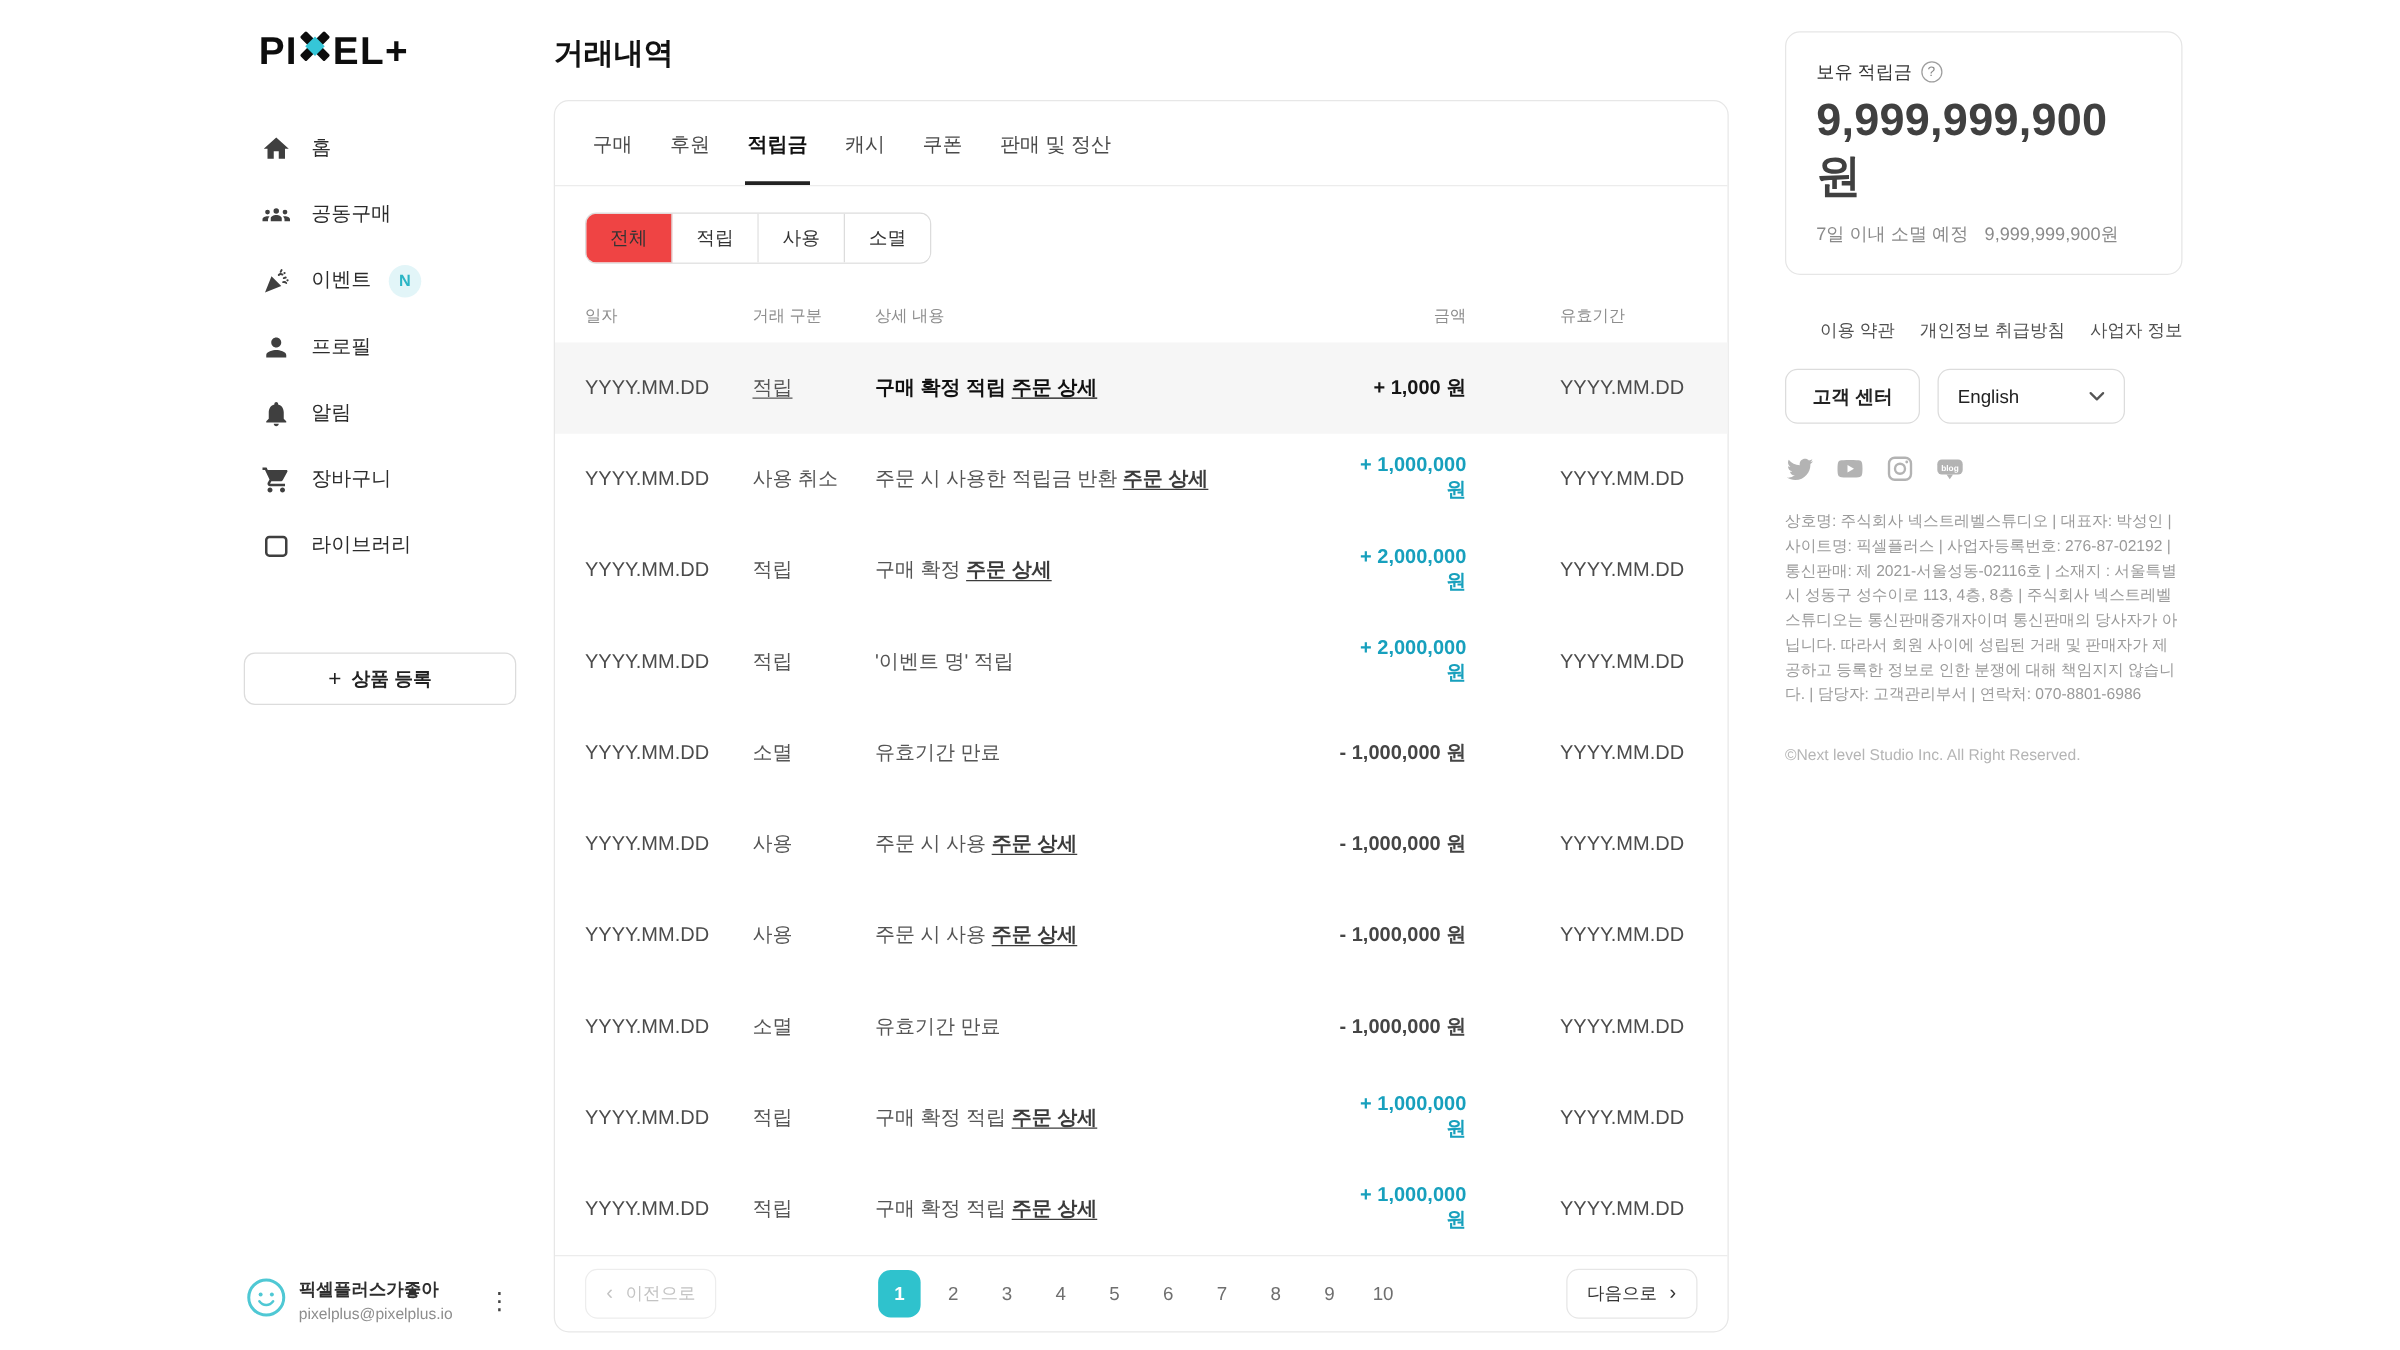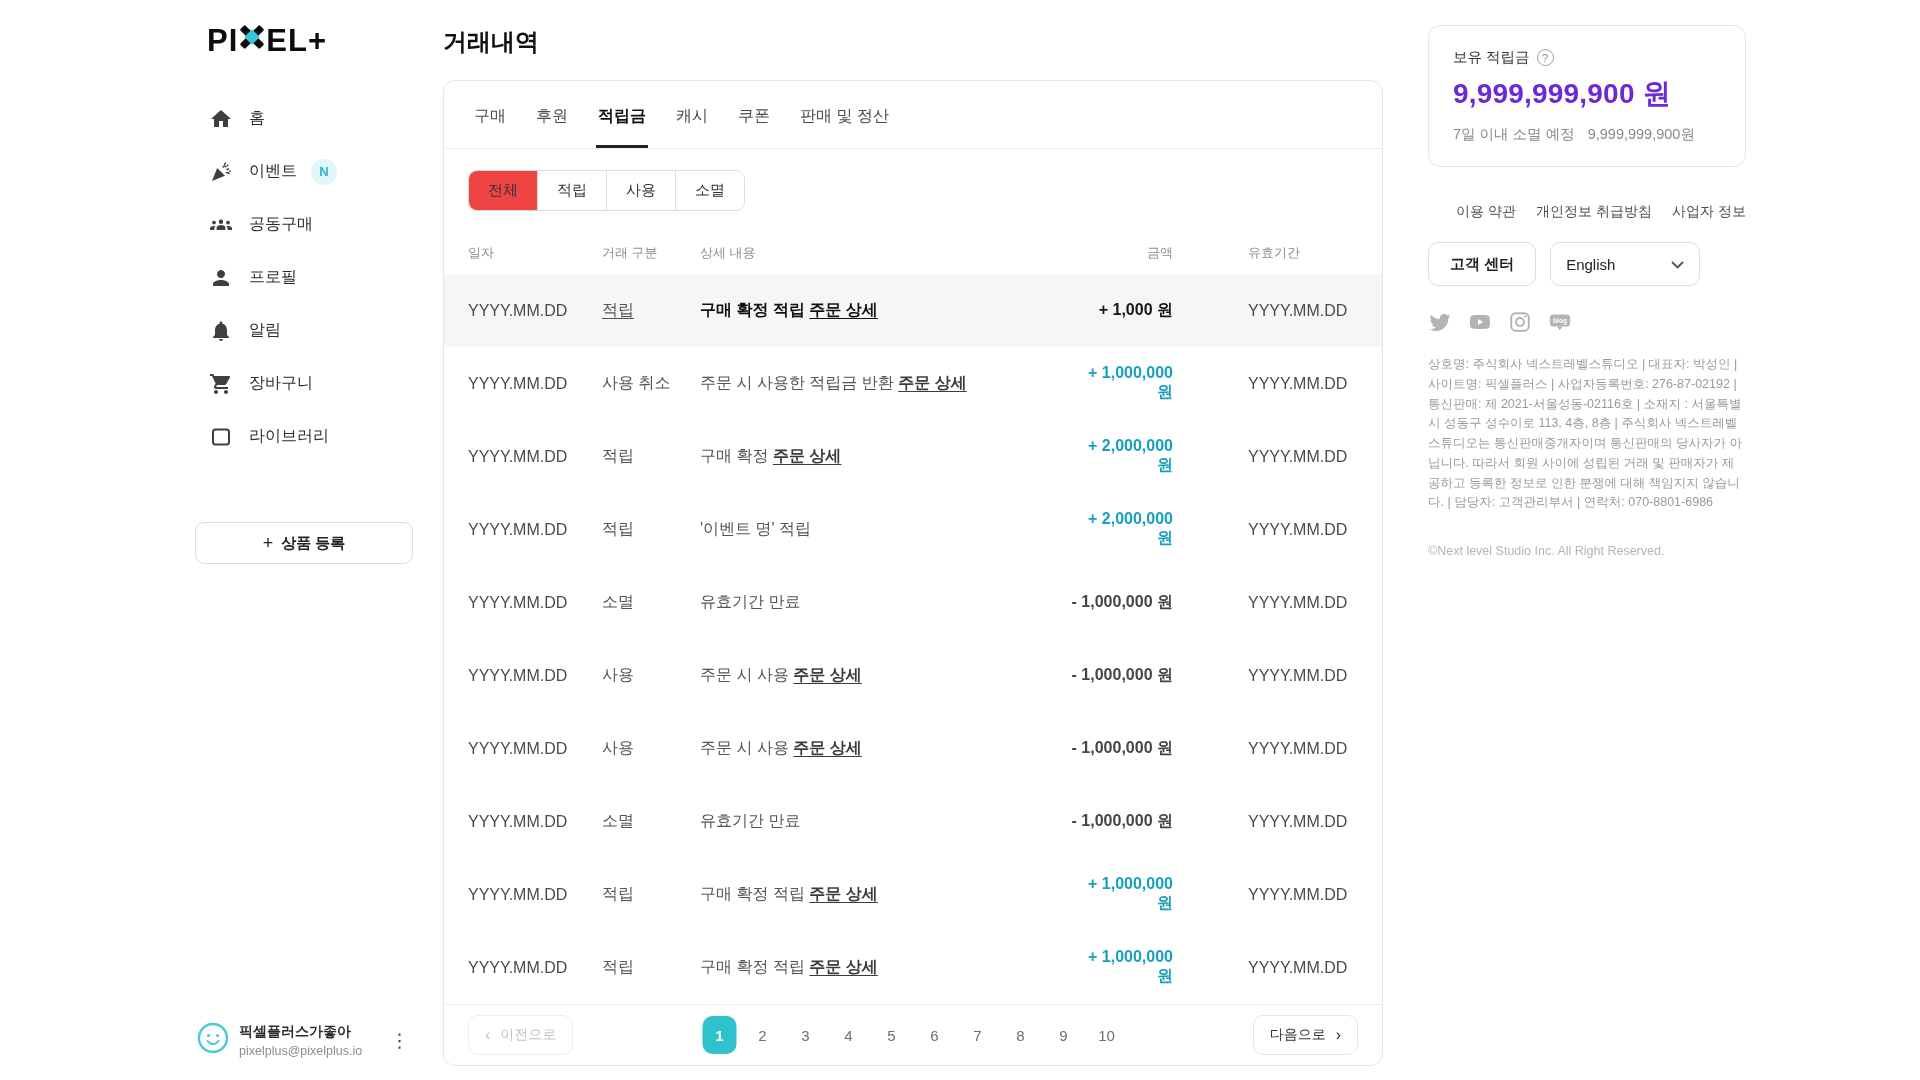--- a/index.html
+++ b/index.html
@@ -61,21 +61,21 @@
   .pg-next { margin-left:auto; }
   .pages { position:absolute; left:50%; transform:translateX(-50%); display:flex; gap:9px; align-items:center; }
   .page-num { min-width:34px; height:38px; border-radius:10px; display:flex; align-items:center; justify-content:center; font-size:15px; color:#6f6f6f; cursor:pointer; background:transparent; border:none; font-family:inherit; }
   .page-num.active { color:#fff; font-weight:600; }
 
   
   .rightpanel { position:absolute; left:1428px; top:25px; width:318px; }
   .balance-card { border:1px solid #e6e6e6; border-radius:12px; padding:22px 24px; }
   .bc-label-row { display:flex; align-items:center; gap:7px; font-size:14.5px; color:#333; font-weight:500; }
   .help-circle { width:17px; height:17px; border-radius:50%; border:1.4px solid #9e9e9e; color:#8a8a8a; font-size:11px; display:flex; align-items:center; justify-content:center; cursor:pointer; }
-  .bc-value { font-size:28px; font-weight:800; color:#6d28d9; margin-top:8px; letter-spacing:0.2px; }
+  .bc-value { font-size:36px; font-weight:800; color:#404040; margin-top:8px; letter-spacing:0.2px; }
   .bc-sub { display:flex; gap:13px; margin-top:12px; font-size:14.5px; color:#8a8a8a; }
   .foot-links { display:flex; justify-content:space-between; margin-top:36px; font-size:14px; color:#4f4f4f;margin-left:28px; }
   .foot-links span { cursor:pointer; }
   .foot-btns { display:flex; gap:14px; margin-top:21px; }
   .support-btn { height:44px; padding:0 21px; border:1px solid #dcdcdc; border-radius:10px; background:#fff; font-size:15px; font-weight:600; color:#222; font-family:inherit; cursor:pointer; }
   .lang-select { height:44px; width:150px; border:1px solid #dcdcdc; border-radius:10px; background:#fff; display:flex; align-items:center; justify-content:space-between; padding:0 15px; font-size:15px; color:#222; cursor:pointer; }
   .social-row { display:flex; gap:16px; margin-top:24px; align-items:center; color:#b3b3b3; }
   .social-row .sicon { width:24px; height:24px; display:flex; align-items:center; justify-content:center; cursor:pointer; }
   .legal { margin-top:21px; font-size:12.5px; line-height:1.58; color:#9a9a9a; word-break:break-all; }
   .copyright { margin-top:31px; font-size:12.5px; color:#b5b5b5; }
@@ -101,37 +101,37 @@
         <div class="nav-item">
           <span class="nicon">
             <svg width="24" height="24" viewBox="0 0 24 24" fill="#3f3f3f">
               <path d="M10 20v-6h4v6h5v-8h3L12 3 2 12h3v8z"></path>
             </svg>
           </span>
           <span class="nlabel">홈</span>
         </div>
         <div class="nav-item">
           <span class="nicon">
+            <svg width="26" height="24" viewBox="0 0 24 24" fill="#3f3f3f">
+              <path d="M12 6.5a2.2 2.2 0 1 1 0 4.4 2.2 2.2 0 0 1 0-4.4zm-7 1.2a1.9 1.9 0 1 1 0 3.8 1.9 1.9 0 0 1 0-3.8zm14 0a1.9 1.9 0 1 1 0 3.8 1.9 1.9 0 0 1 0-3.8zM12 12c2.2 0 4.4 1.1 4.4 2.6V17H7.6v-2.4C7.6 13.1 9.8 12 12 12zm-7 .9c.5 0 1.1.1 1.6.3-.8.7-1.2 1.5-1.2 2.4V17H1v-1.9c0-1.3 2.2-2.2 4-2.2zm14 0c1.8 0 4 .9 4 2.2V17h-4.4v-1.4c0-.9-.4-1.7-1.2-2.4.5-.2 1.1-.3 1.6-.3z"></path>
+            </svg>
+          </span>
+          <span class="nlabel">공동구매</span>
+        </div>
+        <div class="nav-item">
+          <span class="nicon">
             <svg width="24" height="24" viewBox="0 0 24 24">
               <path d="M3 21l5.2-13 7.8 7.8L3 21z" fill="#3f3f3f"></path>
               <path d="M14 7c.8-.8 2-.9 3-.3M15.5 4.5L16.3 3M18 9.5l1.6-.5M17.5 12.7c.9-.3 1.9 0 2.5.7" fill="none" stroke="#3f3f3f" stroke-width="1.5" stroke-linecap="round"></path>
               <circle cx="18.6" cy="5.4" r="0.9" fill="#3f3f3f"></circle>
               <circle cx="21" cy="11.2" r="0.9" fill="#3f3f3f"></circle>
             </svg>
           </span>
           <span class="nlabel">이벤트</span>
           <span class="nav-badge" style="background: rgb(226, 245, 248); color: rgb(42, 181, 197);">N</span>
-        </div>
-        <div class="nav-item">
-          <span class="nicon">
-            <svg width="26" height="24" viewBox="0 0 24 24" fill="#3f3f3f">
-              <path d="M12 6.5a2.2 2.2 0 1 1 0 4.4 2.2 2.2 0 0 1 0-4.4zm-7 1.2a1.9 1.9 0 1 1 0 3.8 1.9 1.9 0 0 1 0-3.8zm14 0a1.9 1.9 0 1 1 0 3.8 1.9 1.9 0 0 1 0-3.8zM12 12c2.2 0 4.4 1.1 4.4 2.6V17H7.6v-2.4C7.6 13.1 9.8 12 12 12zm-7 .9c.5 0 1.1.1 1.6.3-.8.7-1.2 1.5-1.2 2.4V17H1v-1.9c0-1.3 2.2-2.2 4-2.2zm14 0c1.8 0 4 .9 4 2.2V17h-4.4v-1.4c0-.9-.4-1.7-1.2-2.4.5-.2 1.1-.3 1.6-.3z"></path>
-            </svg>
-          </span>
-          <span class="nlabel">공동구매</span>
         </div>
         <div class="nav-item">
           <span class="nicon">
             <svg width="24" height="24" viewBox="0 0 24 24" fill="#3f3f3f">
               <path d="M12 12c2.21 0 4-1.79 4-4s-1.79-4-4-4-4 1.79-4 4 1.79 4 4 4zm0 2c-2.67 0-8 1.34-8 4v2h16v-2c0-2.66-5.33-4-8-4z"></path>
             </svg>
           </span>
           <span class="nlabel">프로필</span>
         </div>
         <div class="nav-item">

